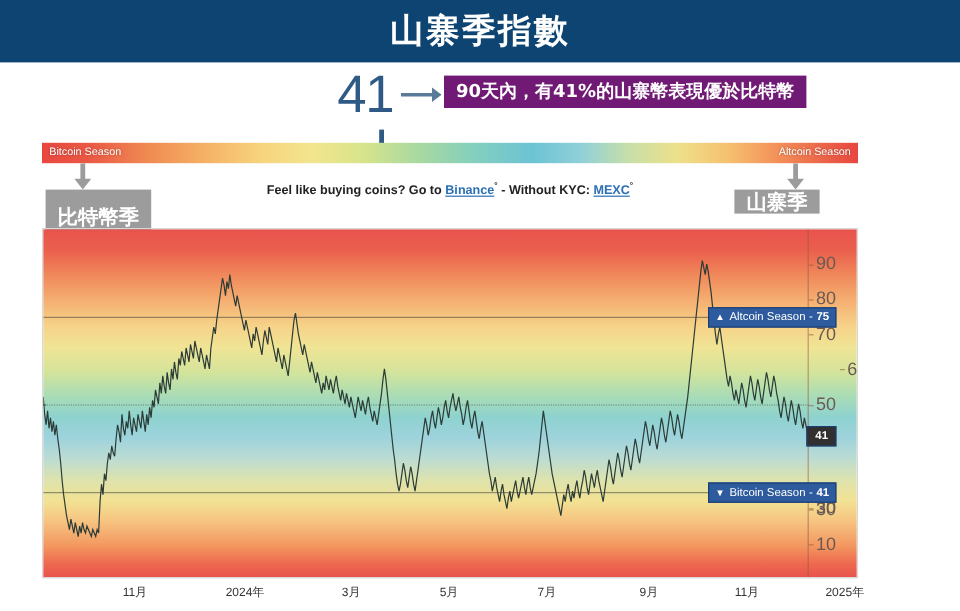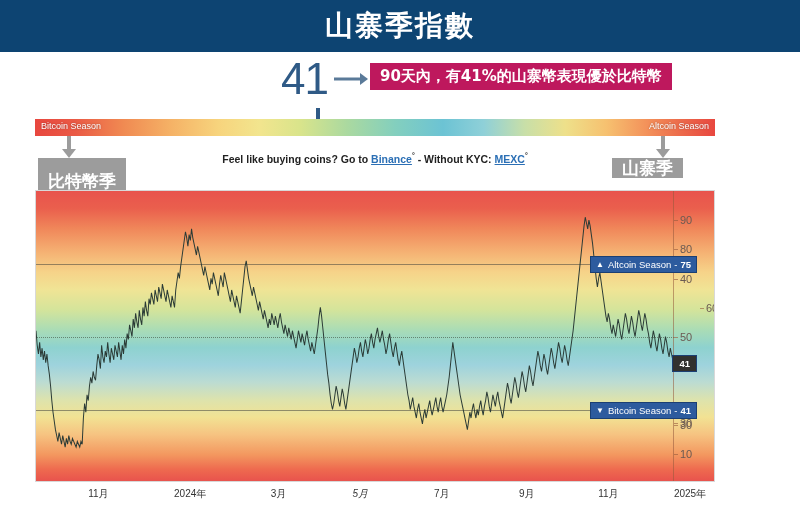--- a/index.html
+++ b/index.html
@@ -30,21 +30,21 @@
     font-family: "Liberation Sans", sans-serif;
     letter-spacing: -1px;
   }
   .bigarrow {
     position: absolute; left: 334px; top: 72px;
     width: 34px; height: 14px;
   }
   .callout {
     position: absolute; left: 370px; top: 63px;
     height: 27px; padding: 0 10px;
-    background: #be185d;
+    background: #701a75;
     display: flex; align-items: center;
   }
   .callout .callout-text {
     color: #ffffff; font-size: 15px; font-weight: bold; white-space: nowrap;
     font-family: "DejaVu Sans", "Liberation Sans", sans-serif;
   }
   .marker-line {
     position: absolute; left: 316px; top: 108px;
     width: 4px; height: 26px; background: #2f5a86;
   }
@@ -120,21 +120,21 @@
   }
   .axis-v {
     position: absolute; top: 0; bottom: 0; width: 1px;
     background: rgba(150,90,60,.55);
   }
   .yaxis {
     position: absolute; top: 0; bottom: 0; right: 0; width: 40px;
   }
   .ytick {
     position: absolute; left: 6px; transform: translateY(-50%);
-    font-size: 11px; color: #6b5a52;
+    font-size: 15px; color: #6b5a52;
   }
   .ytick::before {
     content: ""; position: absolute; left: -6px; top: 50%;
     width: 4px; height: 1px; background: rgba(150,90,60,.6);
   }
 
   
   .badge {
     position: absolute; height: 17px; display: flex; align-items: center;
     padding: 0 5px; border: 1px solid #1b3f73;
@@ -142,21 +142,21 @@
     font-family: "Liberation Sans", sans-serif;
   }
   .badge.blue { background: #2d5b9e; }
   .badge.dark { background: #31302e; font-weight: bold; }
   .badge .b-ico { margin-right: 4px; font-size: 8px; }
   .badge .b-sep { margin: 0 3px; }
   .badge .b-val { font-weight: bold; }
 
   
   .xaxis {
-    position: absolute; left: 27px; top: 484px; width: 680px; height: 22px;
+    position: absolute; left: 41px; top: 484px; width: 680px; height: 22px;
   }
   .xtick {
     position: absolute; transform: translateX(-50%);
     font-size: 10px; color: #333; top: 3px; white-space: nowrap;
   }
 </style>
 </head>
 <body>
 
 <div id="root">
@@ -216,21 +216,21 @@
 
     <svg class="plot" id="plot-svg" viewBox="0 0 640 292" preserveAspectRatio="none">
         <polyline points="0.00,140.16 1.22,154.76 2.44,163.52 3.66,151.84 4.88,166.44 6.10,157.68 7.31,169.36 8.53,160.60 9.75,172.28 10.97,163.52 12.19,175.20 13.41,183.96 14.63,195.64 15.85,210.24 17.07,221.92 18.29,230.68 19.50,239.44 20.72,245.28 21.94,251.12 23.16,242.36 24.38,248.20 25.60,254.04 26.82,245.28 28.04,251.12 29.26,256.96 30.48,248.20 31.70,254.04 32.91,245.28 34.13,251.12 35.35,254.04 36.57,248.20 37.79,251.12 39.01,254.04 40.23,256.96 41.45,251.12 42.67,254.04 43.89,256.96 45.10,251.12 46.32,254.04 47.54,227.76 48.76,213.16 49.98,221.92 51.20,204.40 52.42,210.24 53.64,195.64 54.86,186.88 56.08,192.72 57.30,181.04 58.51,186.88 59.73,189.80 60.95,175.20 62.17,163.52 63.39,169.36 64.61,178.12 65.83,154.76 67.05,166.44 68.27,172.28 69.49,160.60 70.70,166.44 71.92,151.84 73.14,163.52 74.36,172.28 75.58,157.68 76.80,163.52 78.02,169.36 79.24,154.76 80.46,160.60 81.68,166.44 82.90,151.84 84.11,160.60 85.33,169.36 86.55,154.76 87.77,163.52 88.99,148.92 90.21,157.68 91.43,143.08 92.65,148.92 93.87,134.32 95.09,140.16 96.30,146.00 97.52,128.48 98.74,137.24 99.96,122.64 101.18,131.40 102.40,137.24 103.62,119.72 104.84,128.48 106.06,134.32 107.28,116.80 108.50,125.56 109.71,110.96 110.93,119.72 112.15,125.56 113.37,108.04 114.59,113.88 115.81,102.20 117.03,108.04 118.25,113.88 119.47,99.28 120.69,105.12 121.90,110.96 123.12,96.36 124.34,102.20 125.56,108.04 126.78,93.44 128.00,99.28 129.22,105.12 130.44,110.96 131.66,99.28 132.88,105.12 134.10,110.96 135.31,116.80 136.53,105.12 137.75,110.96 138.97,116.80 140.19,99.28 141.41,90.52 142.63,81.76 143.85,87.60 145.07,75.92 146.29,67.16 147.50,58.40 148.72,49.64 149.94,40.88 151.16,46.72 152.38,55.48 153.60,43.80 154.82,49.64 156.04,37.96 157.26,46.72 158.48,52.56 159.70,58.40 160.91,64.24 162.13,55.48 163.35,61.32 164.57,67.16 165.79,73.00 167.01,78.84 168.23,84.68 169.45,75.92 170.67,81.76 171.89,87.60 173.10,93.44 174.32,99.28 175.54,87.60 176.76,93.44 177.98,81.76 179.20,87.60 180.42,93.44 181.64,99.28 182.86,105.12 184.08,93.44 185.30,84.68 186.51,90.52 187.73,96.36 188.95,81.76 190.17,87.60 191.39,93.44 192.61,99.28 193.83,105.12 195.05,110.96 196.27,99.28 197.49,105.12 198.70,110.96 199.92,116.80 201.14,105.12 202.36,110.96 203.58,116.80 204.80,122.64 206.02,110.96 207.24,99.28 208.46,87.60 209.68,75.92 210.90,70.08 212.11,78.84 213.33,87.60 214.55,93.44 215.77,99.28 216.99,105.12 218.21,96.36 219.43,102.20 220.65,108.04 221.87,113.88 223.09,119.72 224.30,110.96 225.52,116.80 226.74,122.64 227.96,128.48 229.18,119.72 230.40,125.56 231.62,131.40 232.84,137.24 234.06,128.48 235.28,134.32 236.50,122.64 237.71,128.48 238.93,134.32 240.15,125.56 241.37,131.40 242.59,137.24 243.81,128.48 245.03,122.64 246.25,131.40 247.47,137.24 248.69,143.08 249.90,134.32 251.12,140.16 252.34,146.00 253.56,137.24 254.78,143.08 256.00,148.92 257.22,140.16 258.44,146.00 259.66,151.84 260.88,157.68 262.10,148.92 263.31,140.16 264.53,146.00 265.75,151.84 266.97,143.08 268.19,148.92 269.41,154.76 270.63,146.00 271.85,140.16 273.07,148.92 274.29,154.76 275.50,160.60 276.72,151.84 277.94,157.68 279.16,163.52 280.38,154.76 281.60,146.00 282.82,137.24 284.04,125.56 285.26,116.80 286.48,125.56 287.70,137.24 288.91,148.92 290.13,160.60 291.35,172.28 292.57,183.96 293.79,192.72 295.01,204.40 296.23,213.16 297.45,219.00 298.67,213.16 299.89,204.40 301.10,195.64 302.32,201.48 303.54,210.24 304.76,216.08 305.98,207.32 307.20,198.56 308.42,204.40 309.64,213.16 310.86,219.00 312.08,210.24 313.30,201.48 314.51,192.72 315.73,183.96 316.95,175.20 318.17,166.44 319.39,157.68 320.61,163.52 321.83,172.28 323.05,166.44 324.27,157.68 325.49,151.84 326.70,160.60 327.92,166.44 329.14,157.68 330.36,148.92 331.58,154.76 332.80,163.52 334.02,157.68 335.24,148.92 336.46,143.08 337.68,151.84 338.90,157.68 340.11,148.92 341.33,143.08 342.55,137.24 343.77,146.00 344.99,151.84 346.21,146.00 347.43,140.16 348.65,148.92 349.87,154.76 351.09,163.52 352.30,157.68 353.52,148.92 354.74,143.08 355.96,151.84 357.18,160.60 358.40,166.44 359.62,157.68 360.84,151.84 362.06,160.60 363.28,169.36 364.50,175.20 365.71,166.44 366.93,160.60 368.15,169.36 369.37,178.12 370.59,186.88 371.81,195.64 373.03,204.40 374.25,210.24 375.47,219.00 376.69,213.16 377.90,207.32 379.12,216.08 380.34,221.92 381.56,227.76 382.78,219.00 384.00,213.16 385.22,221.92 386.44,227.76 387.66,233.60 388.88,224.84 390.10,219.00 391.31,227.76 392.53,221.92 393.75,216.08 394.97,210.24 396.19,219.00 397.41,224.84 398.63,219.00 399.85,213.16 401.07,207.32 402.29,216.08 403.50,221.92 404.72,213.16 405.94,207.32 407.16,216.08 408.38,221.92 409.60,216.08 410.82,210.24 412.04,204.40 413.26,195.64 414.48,186.88 415.70,175.20 416.91,163.52 418.13,151.84 419.35,160.60 420.57,169.36 421.79,178.12 423.01,186.88 424.23,195.64 425.45,204.40 426.67,210.24 427.89,216.08 429.10,221.92 430.32,227.76 431.54,233.60 432.76,239.44 433.98,230.68 435.20,221.92 436.42,227.76 437.64,219.00 438.86,213.16 440.08,221.92 441.30,227.76 442.51,219.00 443.73,224.84 444.95,216.08 446.17,210.24 447.39,219.00 448.61,224.84 449.83,216.08 451.05,210.24 452.27,201.48 453.49,207.32 454.70,216.08 455.92,221.92 457.14,213.16 458.36,204.40 459.58,210.24 460.80,216.08 462.02,207.32 463.24,201.48 464.46,210.24 465.68,216.08 466.90,221.92 468.11,227.76 469.33,219.00 470.55,210.24 471.77,201.48 472.99,192.72 474.21,198.56 475.43,207.32 476.65,213.16 477.87,204.40 479.09,195.64 480.30,186.88 481.52,192.72 482.74,201.48 483.96,207.32 485.18,198.56 486.40,189.80 487.62,181.04 488.84,186.88 490.06,195.64 491.28,201.48 492.50,192.72 493.71,183.96 494.93,175.20 496.15,181.04 497.37,189.80 498.59,195.64 499.81,186.88 501.03,178.12 502.25,169.36 503.47,160.60 504.69,166.44 505.90,175.20 507.12,181.04 508.34,172.28 509.56,163.52 510.78,169.36 512.00,178.12 513.22,183.96 514.44,175.20 515.66,166.44 516.88,157.68 518.10,163.52 519.31,172.28 520.53,178.12 521.75,169.36 522.97,160.60 524.19,151.84 525.41,157.68 526.63,166.44 527.85,172.28 529.07,163.52 530.29,154.76 531.50,160.60 532.72,169.36 533.94,175.20 535.16,166.44 536.38,157.68 537.60,148.92 538.82,140.16 540.04,128.48 541.26,116.80 542.48,105.12 543.70,93.44 544.91,81.76 546.13,70.08 547.35,58.40 548.57,46.72 549.79,35.04 551.01,26.28 552.23,32.12 553.45,37.96 554.67,29.20 555.89,35.04 557.10,43.80 558.32,52.56 559.54,64.24 560.76,75.92 561.98,87.60 563.20,96.36 564.42,87.60 565.64,81.76 566.86,90.52 568.08,99.28 569.30,108.04 570.51,116.80 571.73,125.56 572.95,131.40 574.17,122.64 575.39,128.48 576.61,137.24 577.83,143.08 579.05,134.32 580.27,140.16 581.49,146.00 582.70,137.24 583.92,128.48 585.14,134.32 586.36,143.08 587.58,148.92 588.80,140.16 590.02,131.40 591.24,122.64 592.46,128.48 593.68,137.24 594.90,143.08 596.11,134.32 597.33,125.56 598.55,131.40 599.77,140.16 600.99,146.00 602.21,137.24 603.43,128.48 604.65,119.72 605.87,125.56 607.09,134.32 608.30,140.16 609.52,131.40 610.74,122.64 611.96,128.48 613.18,137.24 614.40,143.08 615.62,151.84 616.84,157.68 618.06,148.92 619.28,140.16 620.50,146.00 621.71,154.76 622.93,160.60 624.15,151.84 625.37,143.08 626.59,148.92 627.81,157.68 629.03,163.52 630.25,154.76 631.47,146.00 632.69,151.84 633.90,160.60 635.12,166.44 636.34,157.68 637.56,163.52 638.78,169.36 640.00,172.28" fill="none" stroke="#2b3b36" stroke-width="1" vector-effect="non-scaling-stroke"></polyline>
       </svg>
 
     <div class="axis-v" id="axis-v" style="right: 40px;"></div>
 
     <div class="yaxis" id="yaxis">
         <div class="ytick" style="top: 29.2px;">90</div>
         <div class="ytick" style="top: 58.4px;">80</div>
-        <div class="ytick" style="top: 87.6px;">40</div>
+        <div class="ytick" style="top: 87.6px;">70</div>
         <div class="ytick" style="top: 116.8px; margin-left: 26px;">60</div>
         <div class="ytick" style="top: 146px;">50</div>
         <div class="ytick" style="top: 204.4px; margin-top: 28px;">30</div>
         <div class="ytick" style="top: 233.6px;">30</div>
         <div class="ytick" style="top: 262.8px;">10</div>
       </div>
 
     <div class="badge blue" id="badge-alt" style="top: 65px; right: 17px;">
       <span class="b-ico">▲</span>
       <span>Altcoin Season</span>
@@ -247,20 +247,20 @@
 
     <div class="badge dark" id="badge-cur" style="top: 164.28px; right: 17px; padding: 0px 6px;">
       <span class="b-val">41</span>
     </div>
   </div>
 
   <div class="xaxis" id="xaxis">
       <div class="xtick" style="left: 71.4px;">11月</div>
       <div class="xtick" style="left: 163.2px;">2024年</div>
       <div class="xtick" style="left: 251.6px;">3月</div>
-      <div class="xtick" style="left: 333.2px; font-style: italic;">5月</div>
+      <div class="xtick" style="left: 333.2px;">5月</div>
       <div class="xtick" style="left: 414.8px;">7月</div>
       <div class="xtick" style="left: 499.8px;">9月</div>
       <div class="xtick" style="left: 581.4px;">11月</div>
       <div class="xtick" style="left: 663px;">2025年</div>
     </div>
 
 </div>
 
 </body></html>

